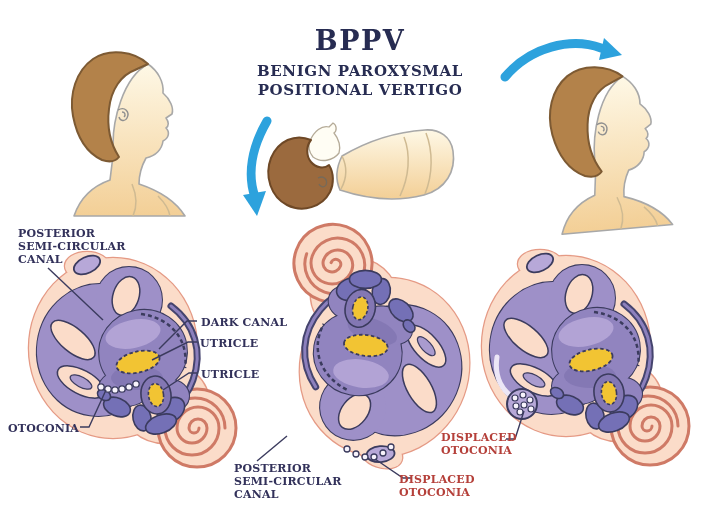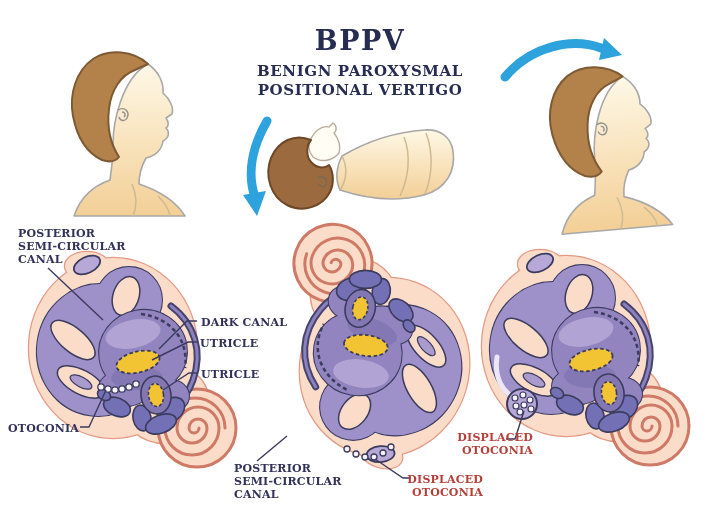--- a/index.html
+++ b/index.html
@@ -7,21 +7,21 @@
          font-family:"DejaVu Serif",serif;}
   .art{position:absolute;left:0;top:0;}
   .ttl{position:absolute;left:0;right:0;top:25px;text-align:center;
        font-weight:bold;font-size:27px;letter-spacing:1.5px;color:#272c52;}
   .sub{position:absolute;left:0;right:0;top:62px;text-align:center;
        font-weight:bold;font-size:15px;line-height:19px;letter-spacing:.6px;
        color:#272c52;white-space:pre-line;}
   .lbl{position:absolute;font-weight:bold;font-size:11px;line-height:13px;
        letter-spacing:.2px;color:#32315a;white-space:pre-line;}
   .lbl.red{color:#b5403a;}
-  .ctr{text-align:right;}
+  .ctr{text-align:left;}
 </style>
 </head>
 <body>
 
 <div class="stage">
 
 <svg class="art" width="720" height="518" viewBox="0 0 720 518">
   <defs>
     <linearGradient id="skinGrad" x1="0" y1="0" x2="0" y2="1">
       <stop offset="0" stop-color="#fef8e6"></stop>

